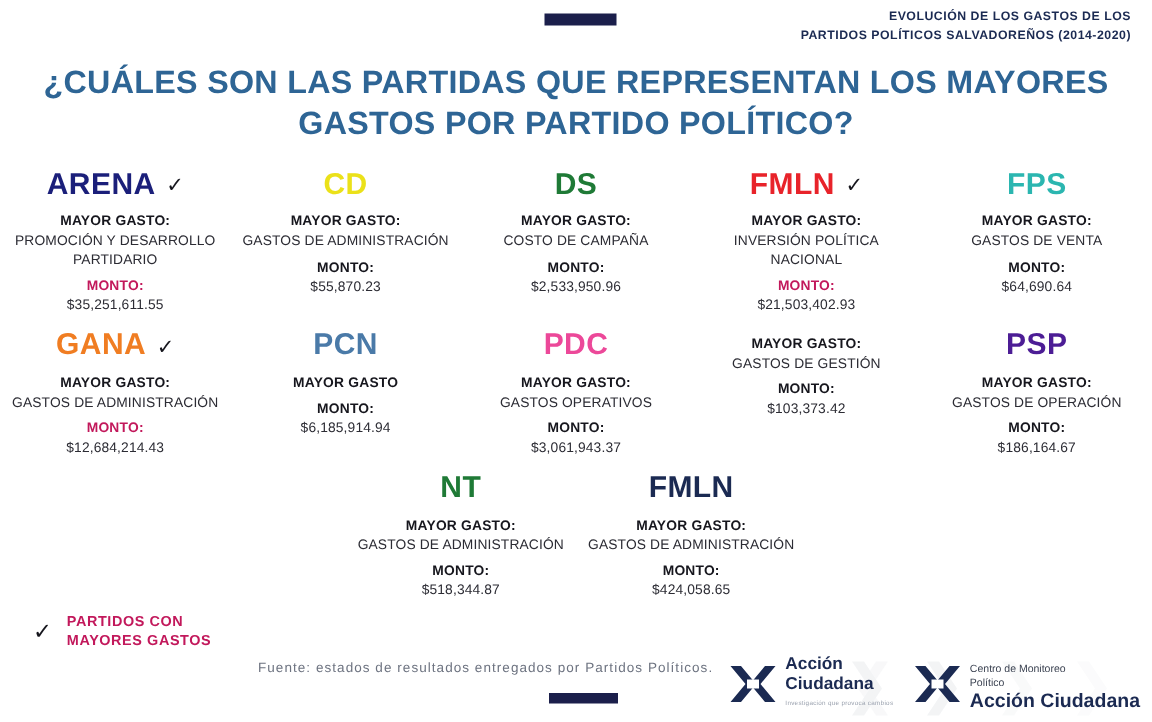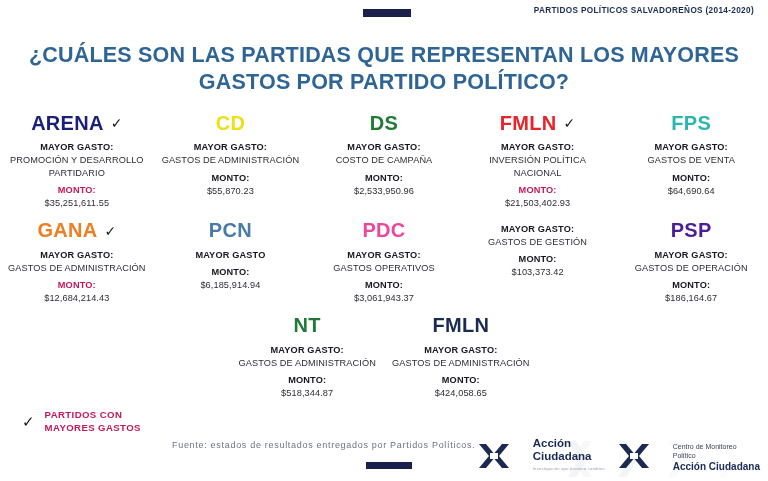--- a/index.html
+++ b/index.html
@@ -159,21 +159,21 @@
     position: absolute;
     right: 8px;
     top: 437px;
     display: flex;
     align-items: center;
     gap: 12px;
   }
   .logo {
     display: flex;
     align-items: center;
-    gap: 22px;
+    gap: 5px;
   }
   .logo-mark {
     width: 34px;
     height: 30px;
     flex: 0 0 auto;
   }
   .logo-txt-a {
     color: #1b2a52;
     font-size: 11.5px;
     font-weight: bold;
@@ -189,39 +189,40 @@
   }
   .logo-txt-b {
     color: #3c4352;
     font-size: 7px;
     line-height: 9px;
   }
   .logo-txt-b .strong {
     display: block;
     font-weight: bold;
     color: #1b2a52;
-    font-size: 10px;
+    font-size: 13px;
     margin-top: 2px;
   }
   .wm {
     position: absolute;
     right: 0;
     bottom: 0;
     width: 210px;
     height: 44px;
     opacity: 0.10;
     pointer-events: none;
   }
 </style>
 </head>
 <body>
 
 <div class="header">
   <div class="header-bar"></div>
   <div class="header-sub">
+    <div>EVOLUCIÓN DE LOS GASTOS DE LOS</div>
     <div>PARTIDOS POLÍTICOS SALVADOREÑOS (2014-2020)</div>
   </div>
 </div>
 
 <div class="main-title" style="color: rgb(46, 101, 149);">
   <div>¿CUÁLES SON LAS PARTIDAS QUE REPRESENTAN LOS MAYORES</div>
   <div>GASTOS POR PARTIDO POLÍTICO?</div>
 </div>
 
 <div class="grid">

